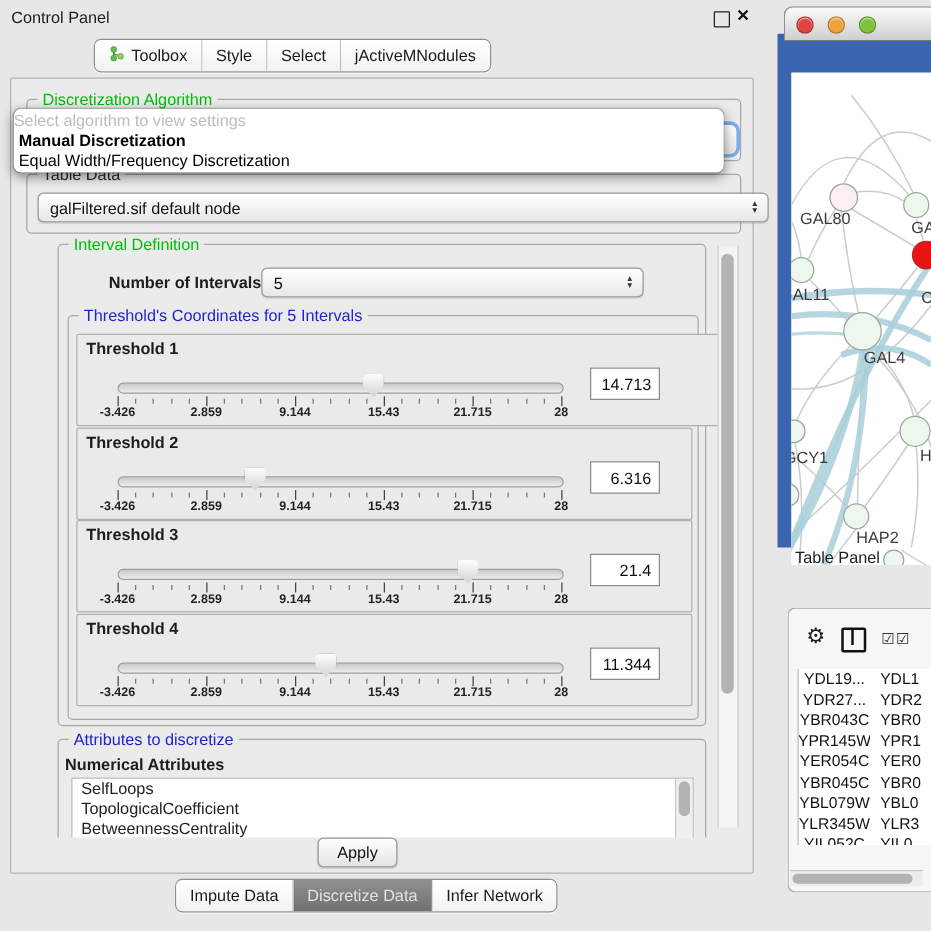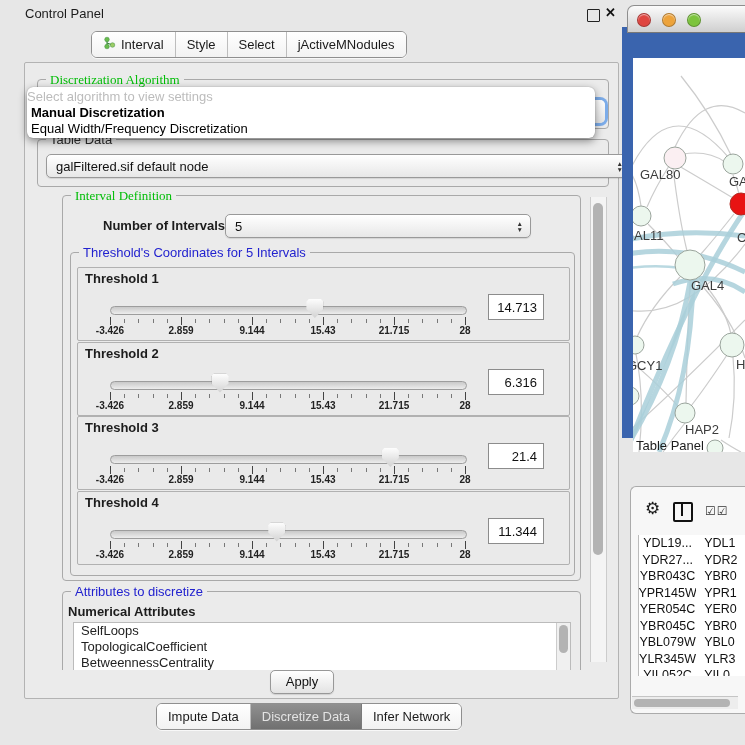--- a/index.html
+++ b/index.html
@@ -1,35 +1,35 @@
 <!DOCTYPE html>
 <html><head>
 <meta charset="utf-8">
 <style>
   html,body{margin:0;padding:0;width:745px;height:745px;overflow:hidden;
     font-family:"Liberation Sans",sans-serif;background:#e7e7e7;-webkit-font-smoothing:antialiased;}
   
-  #control-panel{position:absolute;left:16px;top:0;width:622px;height:745px;background:#e7e7e7;}
+  #control-panel{position:absolute;left:0;top:0;width:622px;height:745px;background:#e7e7e7;}
   #cp-titlebar{position:absolute;left:0;top:0;width:622px;height:26px;}
   #cp-title{position:absolute;left:9px;top:6px;font-size:13px;color:#1c1c1c;}
   #float-btn{position:absolute;left:571px;top:9px;width:11px;height:11px;border:1.5px solid #222;border-radius:1px;}
   #close-btn{position:absolute;left:589px;top:5px;font-size:13px;font-weight:bold;color:#111;}
   .segctl{position:absolute;display:flex;height:25px;border:1px solid #8f8f8f;border-radius:6px;
     background:#fff;overflow:hidden;box-shadow:0 1px 0 rgba(255,255,255,.7);}
   .seg{display:flex;align-items:center;gap:5px;padding:0 11px;font-size:13px;color:#1a1a1a;
     border-right:1px solid #bdbdbd;background:linear-gradient(#ffffff,#f2f2f2);white-space:nowrap;}
   .seg:last-child{border-right:none;}
   .seg.selected{background:linear-gradient(#909090,#707070);color:#e3e3e3;border-right-color:#7a7a7a;}
   #top-tabs{left:75px;top:31px;}
   #bottom-tabs{left:140px;top:703px;}
   #cp-body{position:absolute;left:8px;top:62px;width:593px;height:635px;background:#ebebeb;
     border:1px solid #b3b3b3;border-radius:2px;}
   .group{position:absolute;border:1px solid #a9a9a9;border-radius:4px;}
   .gtitle{position:absolute;top:-8px;left:8px;background:#ebebeb;padding:0 4px;font-size:13px;white-space:nowrap;}
-  .gtitle.green{color:#00bd06;font-family:Liberation Serif, serif;}
+  .gtitle.green{color:#00bd06;}
   .gtitle.blue{color:#2222cf;}
   .gtitle.dark{color:#2b2b2b;}
   .combo{position:absolute;border:1px solid #999;border-radius:5px;background:linear-gradient(#ffffff,#e7e7e7);
     font-size:13px;color:#111;display:flex;align-items:center;padding:0 22px 0 9px;box-shadow:0 1px 1px rgba(0,0,0,.1);}
   .combo .arrows{position:absolute;right:7px;top:50%;transform:translateY(-50%);display:flex;flex-direction:column;
     font-size:6.5px;line-height:5.5px;color:#333;letter-spacing:0;}
   
   #algo-popup{position:absolute;left:2px;top:24px;width:568px;height:51px;background:#fff;border-radius:6px;
     box-shadow:0 3px 9px rgba(0,0,0,.45),0 0 1px rgba(0,0,0,.35);z-index:10;font-size:13px;}
   #algo-popup .hint{height:18px;line-height:20px;color:#bcbcbc;}
@@ -105,21 +105,21 @@
   </div>
   <div id="top-tabs" class="segctl">
       <div class="seg">
         <span><svg width="13" height="14" viewBox="0 0 13 14">
             <line x1="4" y1="3.5" x2="4" y2="10.5" stroke="#2e7d32" stroke-width="1"></line>
             <line x1="4" y1="7" x2="9.5" y2="9" stroke="#2e7d32" stroke-width="1"></line>
             <circle cx="4" cy="3.5" r="2.3" fill="#69bb4c" stroke="#3e8e41" stroke-width=".5"></circle>
             <circle cx="4" cy="10.5" r="2.3" fill="#69bb4c" stroke="#3e8e41" stroke-width=".5"></circle>
             <circle cx="9.5" cy="9" r="2.3" fill="#9ccc65" stroke="#3e8e41" stroke-width=".5"></circle>
           </svg></span>
-        <span>Interval</span>
+        <span>Toolbox</span>
       </div>
       <div class="seg">
         <span>Style</span>
       </div>
       <div class="seg">
         <span>Select</span>
       </div>
       <div class="seg">
         <span>jActiveMNodules</span>
       </div>
@@ -156,21 +156,21 @@
         <div class="combo" style="left:162px;top:18px;width:273px;height:22px;">
           <span>5</span>
           <span class="arrows">
               <span>▲</span>
               <span>▼</span>
             </span>
         </div>
         <div class="group" style="left:7px;top:56px;width:503px;height:322px;">
           <span class="gtitle blue">Threshold's Coordinates for 5 Intervals</span>
           <div id="thresholds">
-              <div class="th-panel" style="top: 14px;">
+              <div class="th-panel" style="top: 14px; padding-left: 25px;">
                 <div class="th-label">Threshold 1</div>
                 <div class="track"></div>
                 <div class="thumb" style="left: 228.4px;"></div>
                 <div class="ticks">
                   <span class="tick major" style="left: 0%;"></span>
                   <span class="tick" style="left: 4%;"></span>
                   <span class="tick" style="left: 8%;"></span>
                   <span class="tick" style="left: 12%;"></span>
                   <span class="tick" style="left: 16%;"></span>
                   <span class="tick major" style="left: 20%;"></span>

